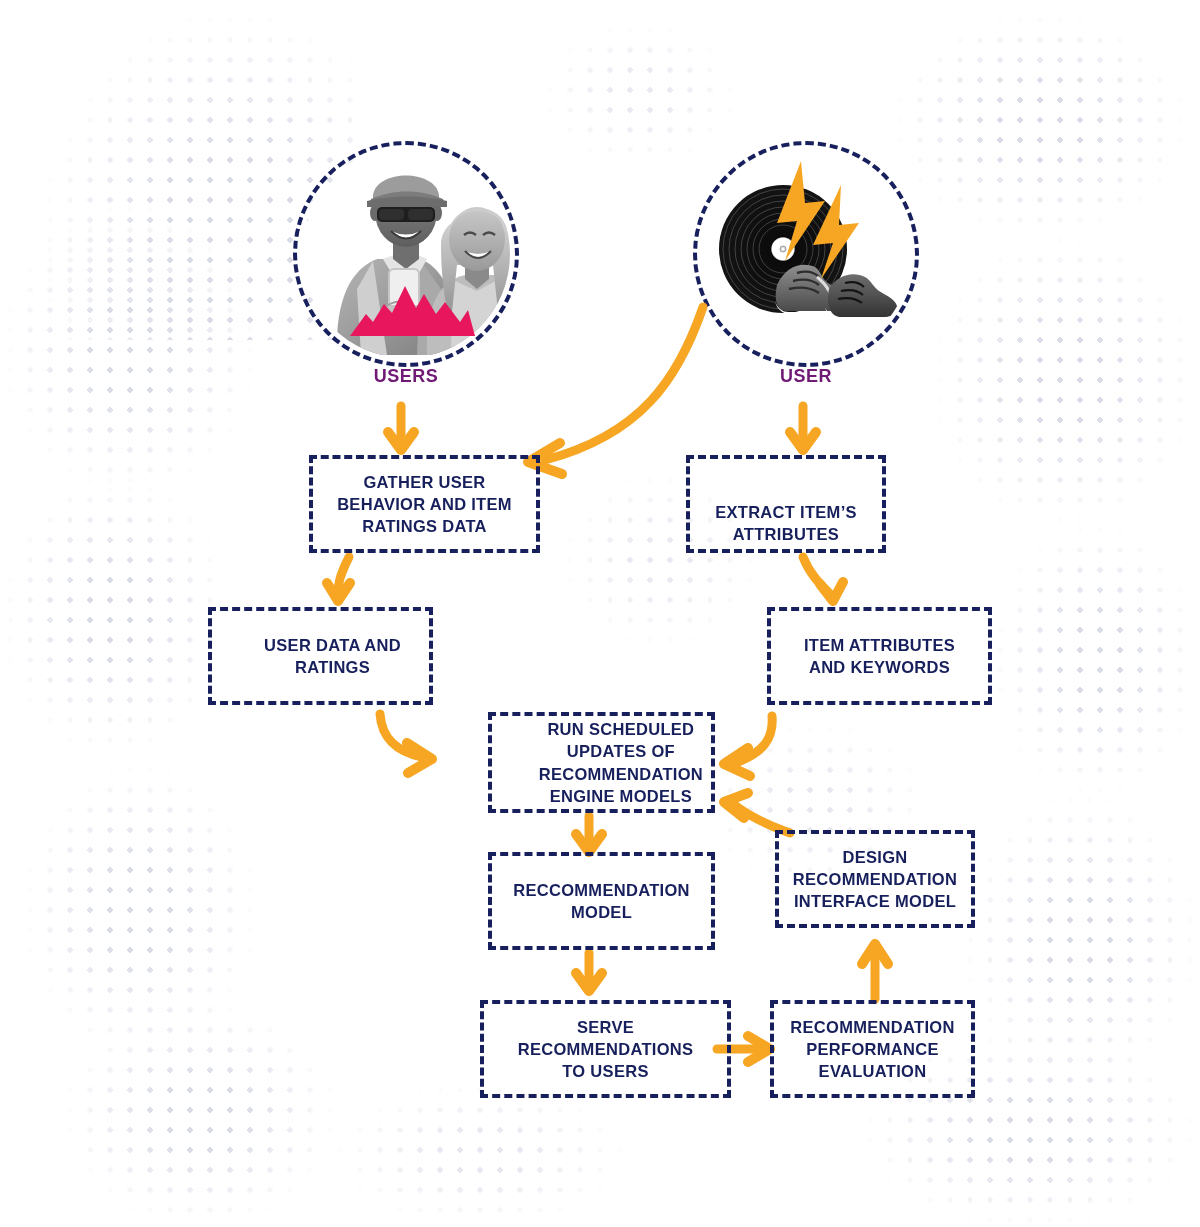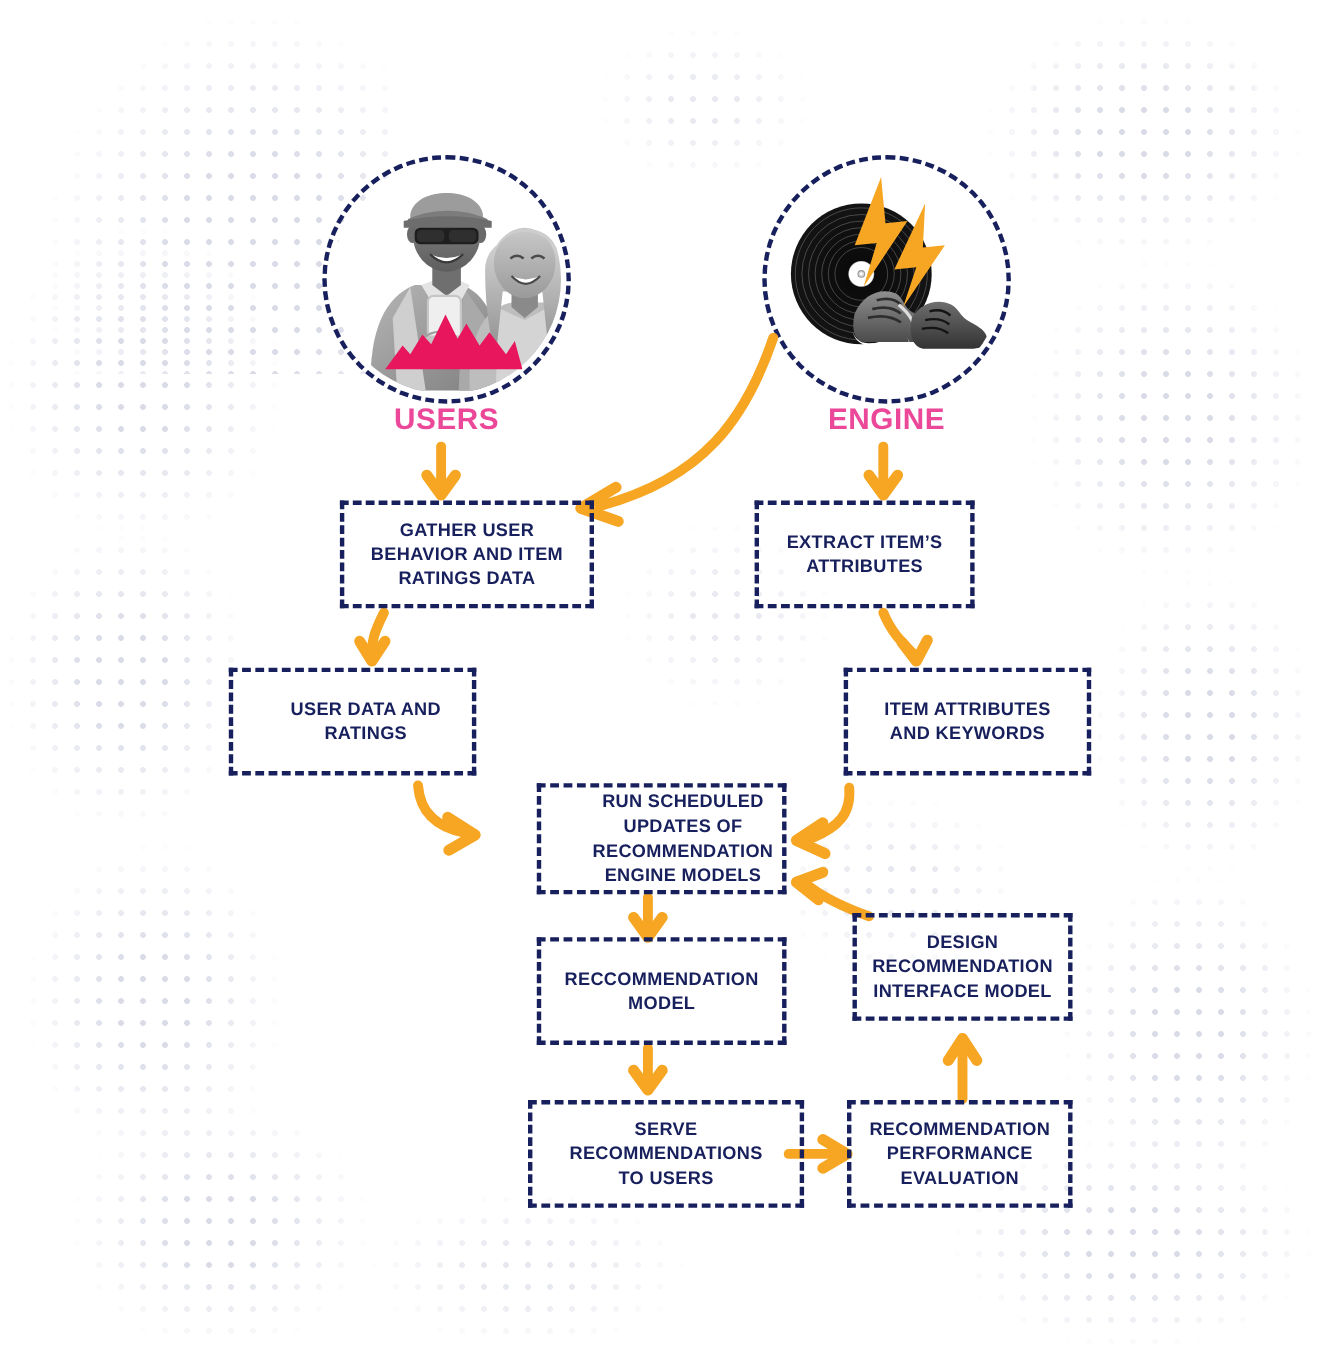--- a/index.html
+++ b/index.html
@@ -39,23 +39,23 @@
   }
   .circle-art{
     position:absolute;
     border-radius:50%;
     overflow:hidden;
     box-sizing:border-box;
   }
   .node-label{
     position:absolute;
     font-weight:700;
-    font-size:27px;
+    font-size:18px;
     letter-spacing:.5px;
-    color:#ec4899;
+    color:#701a75;
     text-align:center;
     width:300px;
   }
 
   
   .pbox{
     position:absolute;
     box-sizing:border-box;
     border:4px dashed #17205c;
     background:transparent;
@@ -233,21 +233,21 @@
           <path d="M140 142 q14 -3 22 4" stroke="#141414" stroke-width="2.2" fill="none"></path>
           <path d="M137 150 q15 -3 24 4" stroke="#141414" stroke-width="2.2" fill="none"></path>
         </g>
 
         <path d="M100 12 L76 74 L96 72 L84 112 L124 52 L104 54 Z" fill="#f6a623"></path>
         <path d="M140 36 L112 96 L132 94 L120 130 L158 74 L138 76 Z" fill="#f6a623"></path>
       </g>
     </svg>
   </div>
 
-  <div class="node-label" style="left:656px;top:366px;">ENGINE</div>
+  <div class="node-label" style="left:656px;top:366px;">USER</div>
 
   <svg id="arrows" viewBox="0 0 1200 1227">
     <defs>
       <g id="ahead"></g>
     </defs>
     <g fill="none" stroke="#f6a623" stroke-width="9" stroke-linecap="round" stroke-linejoin="round">
 
       <g>
         <line x1="401" y1="406" x2="401" y2="443"></line>
         <path d="M388 432 L401 450 L414 432" stroke-width="10"></path>
@@ -311,21 +311,21 @@
   </svg>
 
   <div class="pbox" style="left:285px;top:455px;width:231px;height:98px;margin-left:24px;">
     <div>
       <span>GATHER USER</span>
       <span>BEHAVIOR AND ITEM</span>
       <span>RATINGS DATA</span>
     </div>
   </div>
 
-  <div class="pbox" style="left:686px;top:455px;width:200px;height:98px;">
+  <div class="pbox" style="left:686px;top:455px;width:200px;height:98px;align-items:flex-end;">
     <div>
       <span>EXTRACT ITEM’S</span>
       <span>ATTRIBUTES</span>
     </div>
   </div>
 
   <div class="pbox" style="left:208px;top:607px;width:225px;height:98px;padding-left:32px;">
     <div>
       <span>USER DATA AND</span>
       <span>RATINGS</span>

